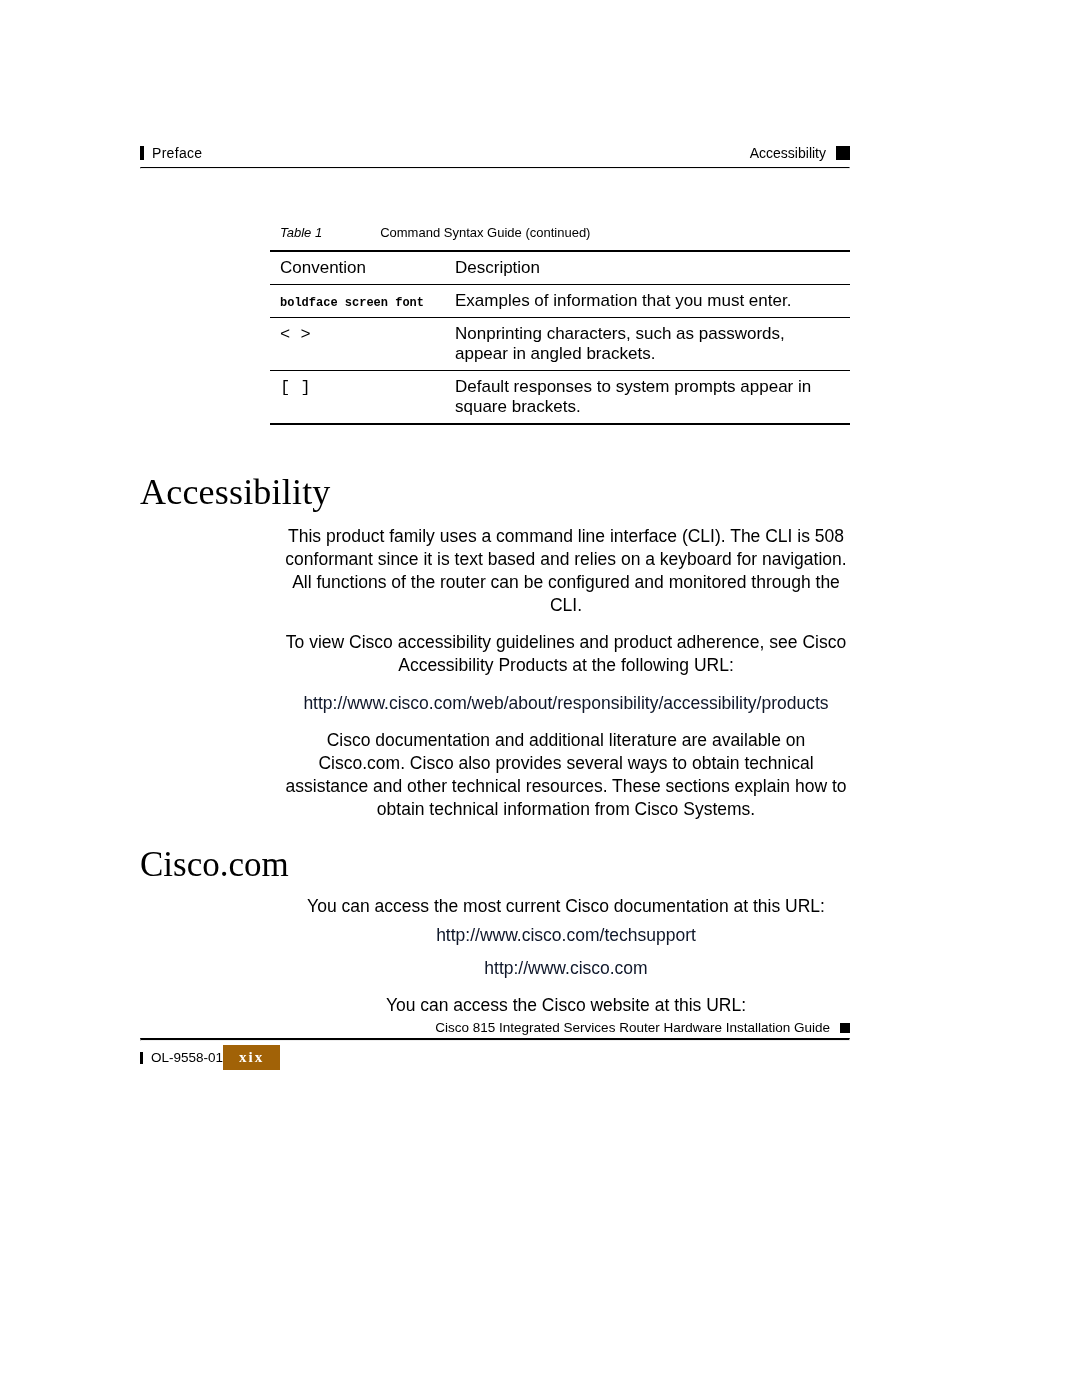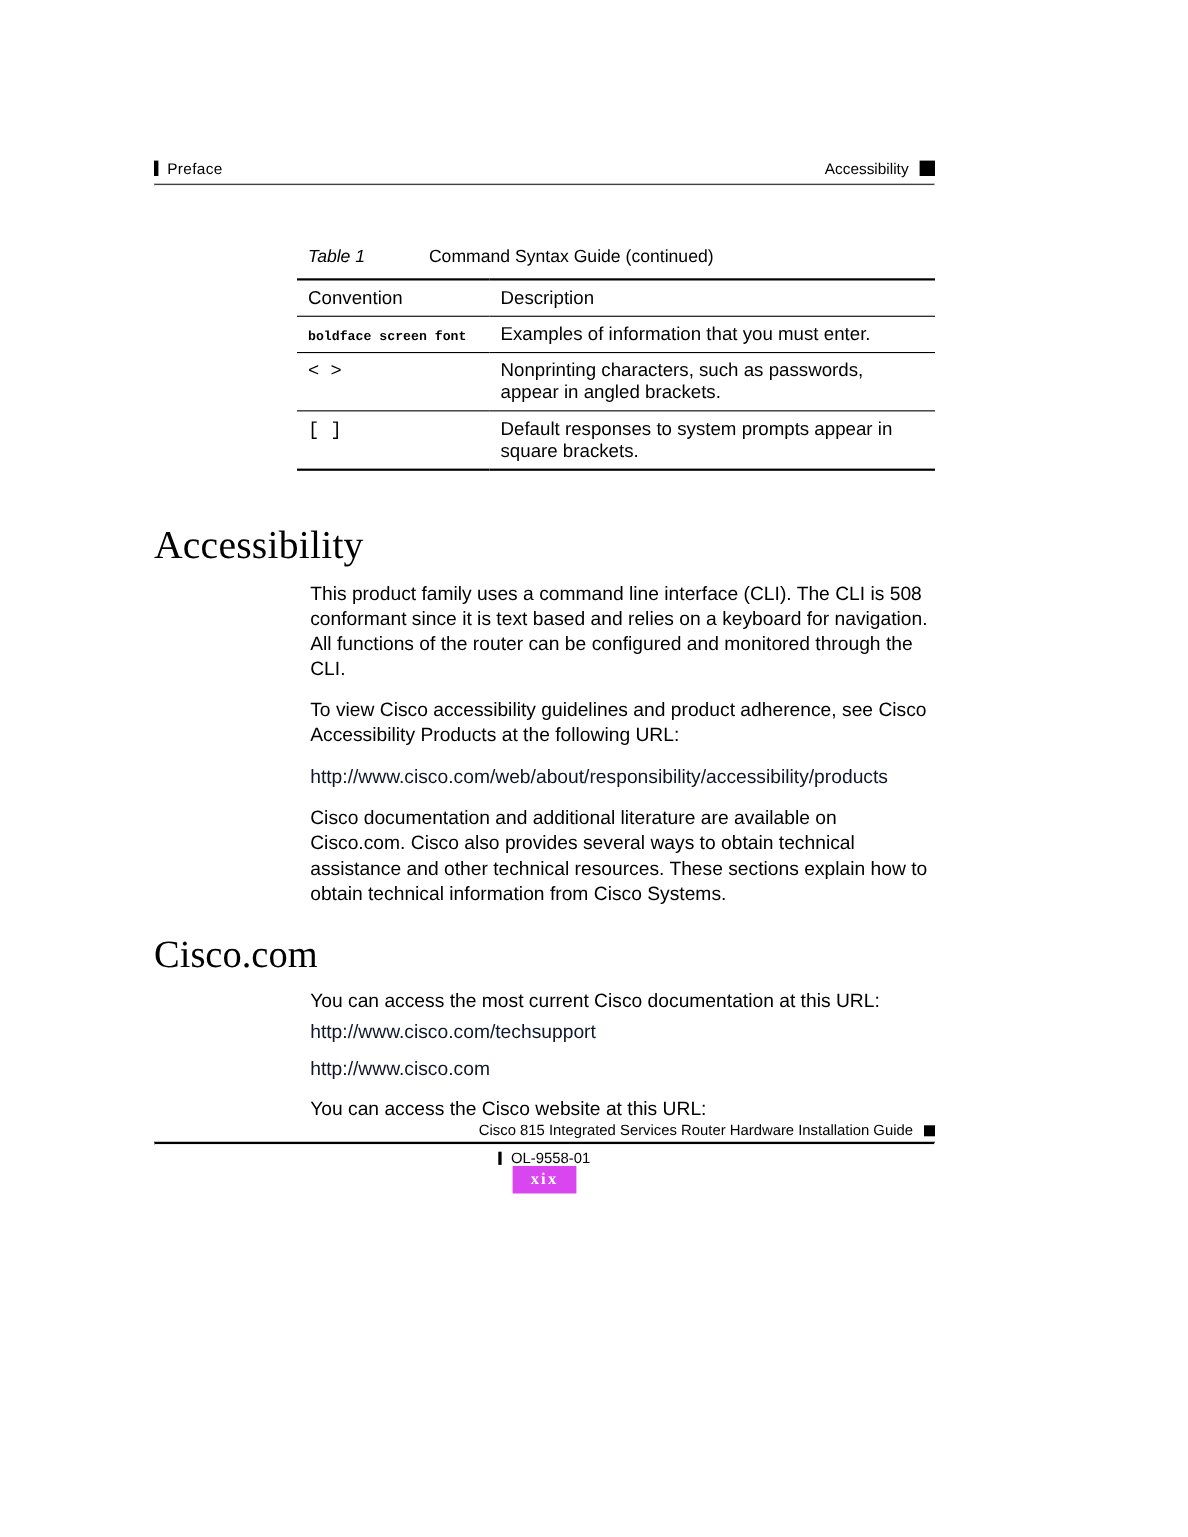--- a/index.html
+++ b/index.html
@@ -53,21 +53,21 @@
     letter-spacing: 0.3px;
   }
   .section-label {
     font-size: 14px;
   }
   .content {
     padding-left: 130px;
     padding-right: 0;
   }
   .table-caption {
-    font-size: 16px;
+    font-size: 13px;
     margin-top: 56px;
     margin-bottom: 10px;
     display: flex;
     gap: 58px;
     padding-left: 10px;
   }
   .table-caption .tcap-label {
     font-style: italic;
   }
   table.syn {
@@ -115,20 +115,21 @@
   h2.subsection {
     font-family: "Times New Roman", Times, serif;
     font-weight: normal;
     font-size: 35px;
     margin: 24px 0 10px 0;
   }
   p.body {
     font-size: 17.5px;
     line-height: 1.32;
     margin: 0 0 14px 0;
+    text-align: center;
   }
   a.link {
     color: #0f172a;
     text-decoration: none;
     font-size: 17.5px;
   }
   .outer {
     padding-left: 0;
   }
   .indent-block {
@@ -152,38 +153,36 @@
     width: 10px;
     height: 10px;
     background: #000;
   }
   .footer-rule {
     border-top: 2px solid #000;
     margin: 0;
   }
   .footer-bottom {
     display: flex;
-    justify-content: space-between;
     align-items: center;
     margin-top: 4px;
-    flex-direction: column;
   }
   .footer-left {
     display: flex;
     align-items: center;
     gap: 8px;
     font-size: 13.5px;
   }
   .vbar-sm {
     width: 3px;
     height: 12px;
     background: #000;
   }
   .page-num-box {
-    background: #d946ef;
+    background: #a16207;
     color: #fff;
     font-weight: bold;
     font-size: 15px;
     padding: 4px 16px;
     letter-spacing: 2px;
     font-family: "Times New Roman", Times, serif;
   }
 </style>
 </head>
 <body>

